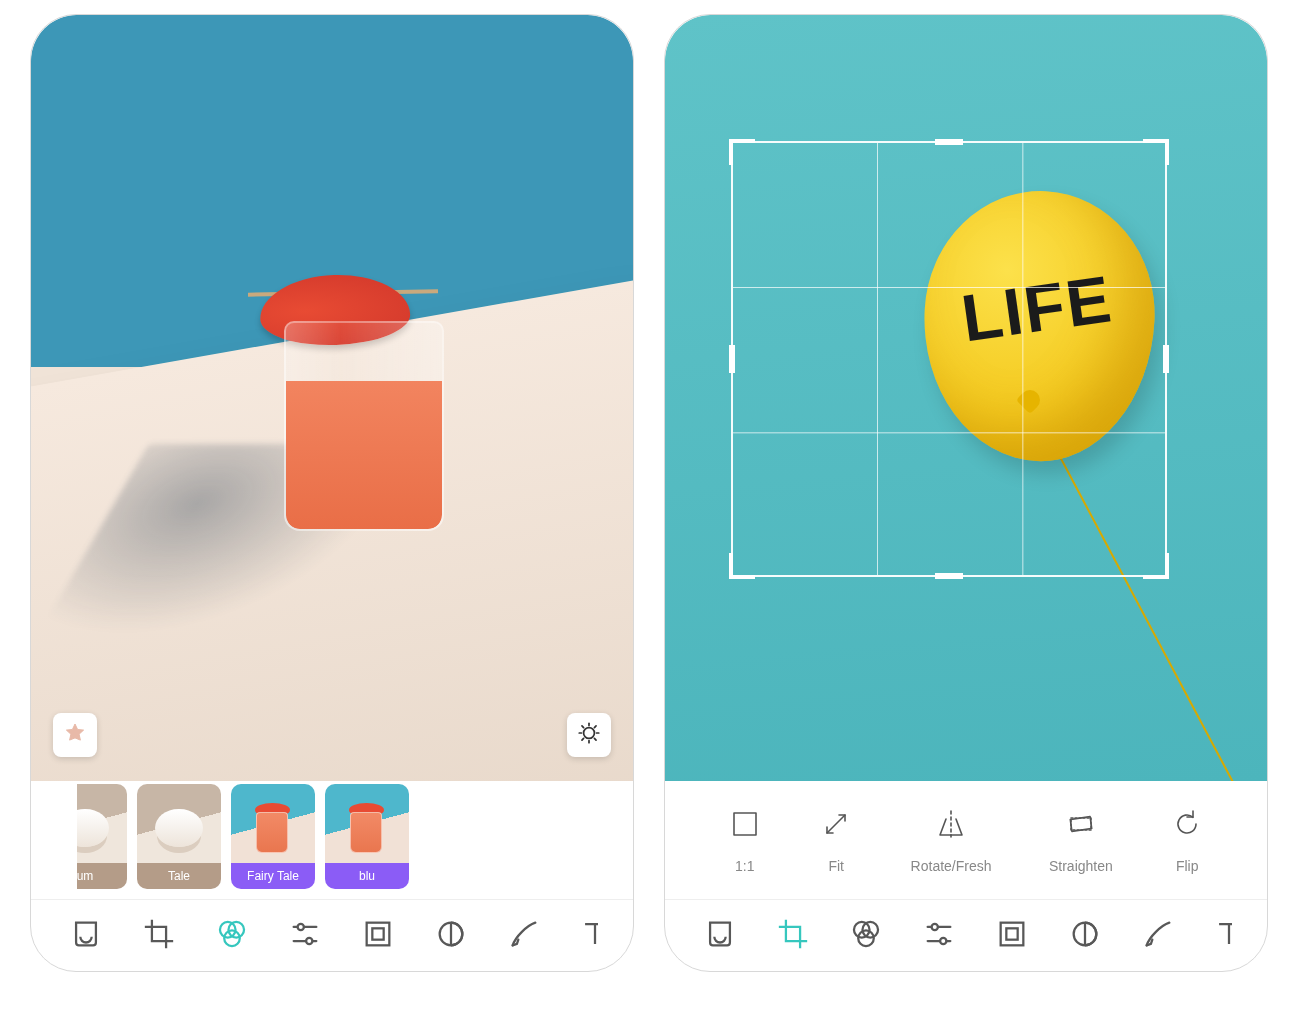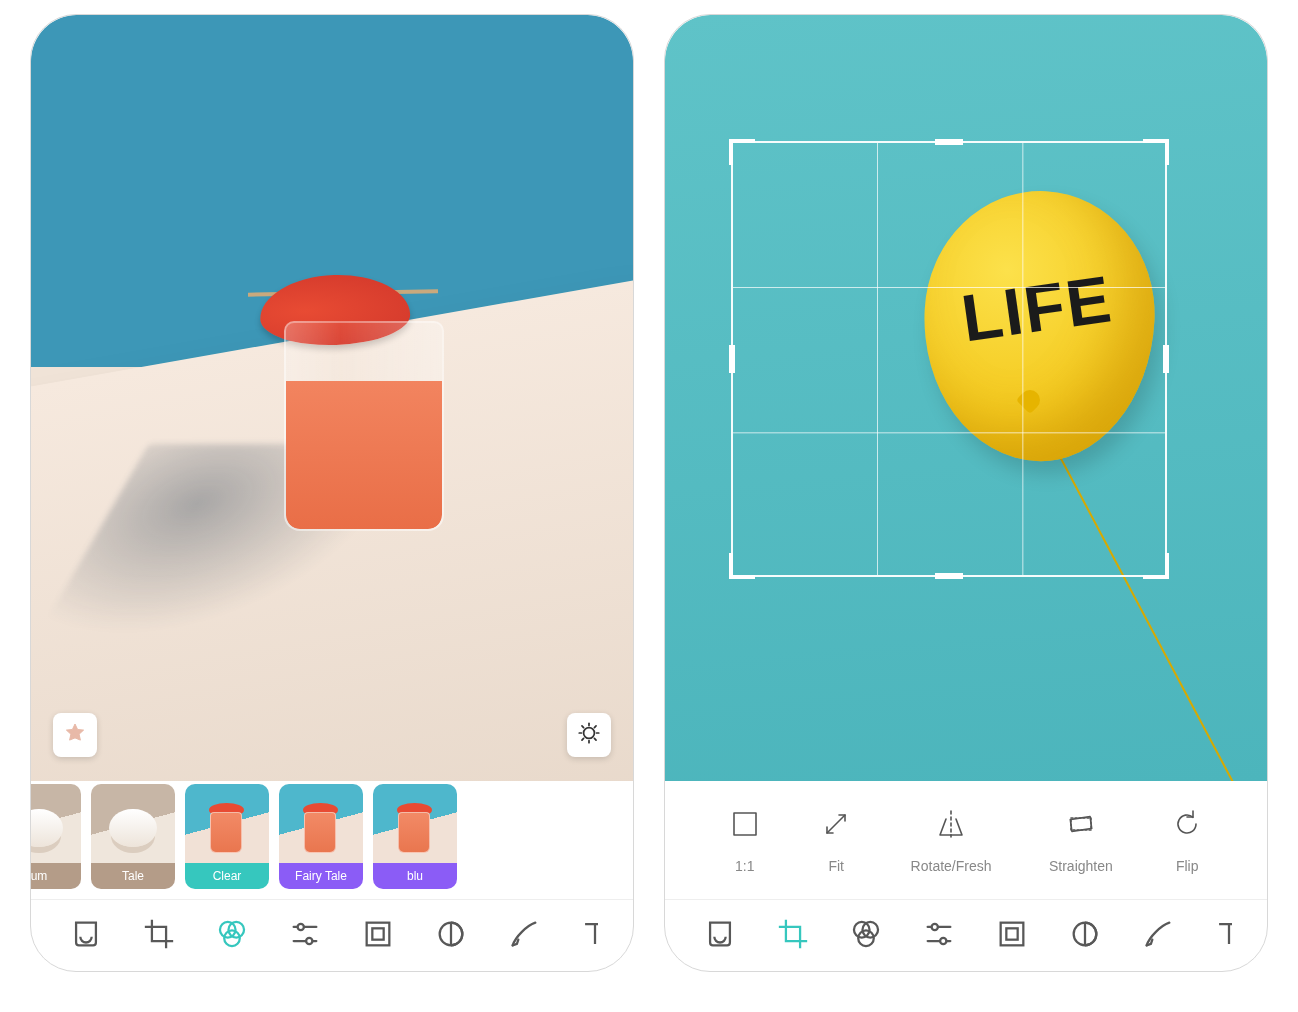--- a/index.html
+++ b/index.html
@@ -86,20 +86,21 @@
   }
   .preview-btn.left{left:22px;}
   .preview-btn.right{right:22px;}
   .star-icon svg{width:24px;height:24px;}
   .compare-icon svg{width:26px;height:26px;}
 
   .filter-strip{
     height:118px;padding:3px 0 10px 0;
     display:flex;gap:10px;overflow:hidden;
     align-items:stretch;
+    margin-left:46px;
   }
   .filter-thumb{
     width:84px;flex:0 0 84px;border-radius:10px;overflow:hidden;position:relative;
     cursor:pointer;
     display:flex;flex-direction:column;
   }
   .filter-thumb:first-child{margin-left:-34px;}
   .thumb-art{flex:1;position:relative;overflow:hidden;}
   .thumb-label{
     height:26px;line-height:26px;text-align:center;font-size:12px;color:#fff;
@@ -245,24 +246,20 @@
       <div class="filter-thumb">
         <div class="thumb-art swirl"></div>
         <div class="thumb-label tan">um</div>
       </div>
       <div class="filter-thumb">
         <div class="thumb-art swirl"></div>
         <div class="thumb-label tan">Tale</div>
       </div>
       <div class="filter-thumb">
         <div class="thumb-art cocktail"></div>
-        <div class="thumb-label active">Clear</div>
-      </div>
-      <div class="filter-thumb">
-        <div class="thumb-art cocktail"></div>
         <div class="thumb-label blue">Fairy Tale</div>
       </div>
       <div class="filter-thumb">
         <div class="thumb-art cocktail"></div>
         <div class="thumb-label blue">blu</div>
       </div>
     </div>
   <div class="toolbar" id="toolbar1">
       <div class="tool-icon">
         <span><svg viewBox="0 0 24 24">

